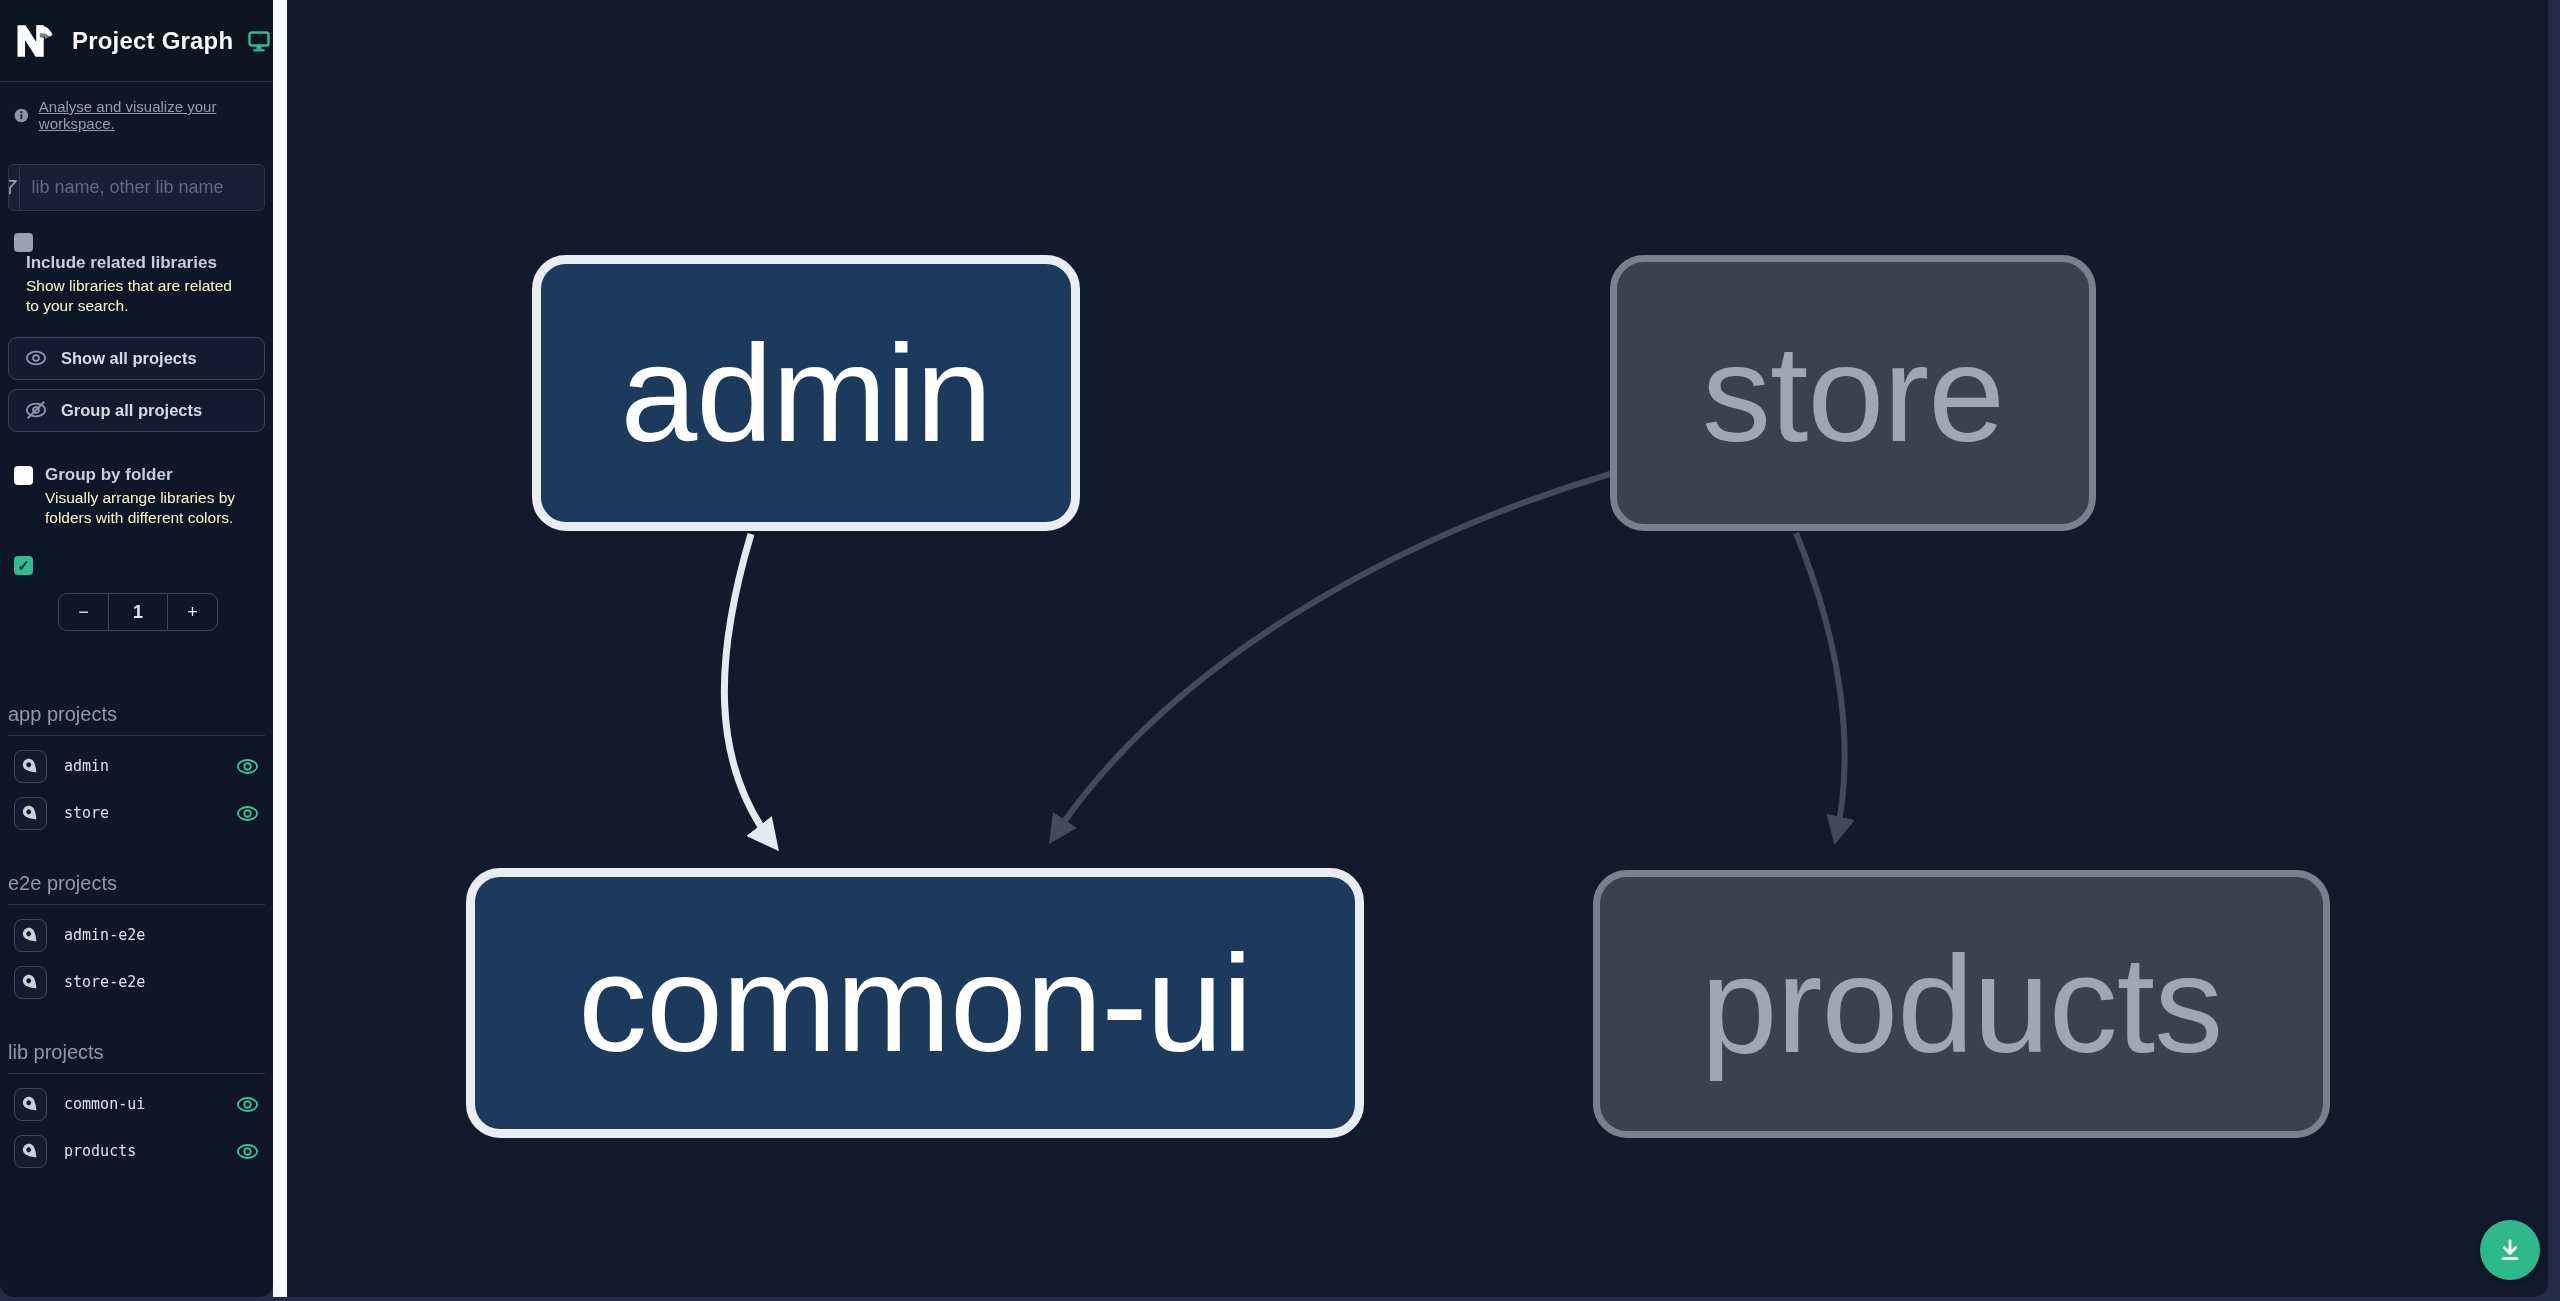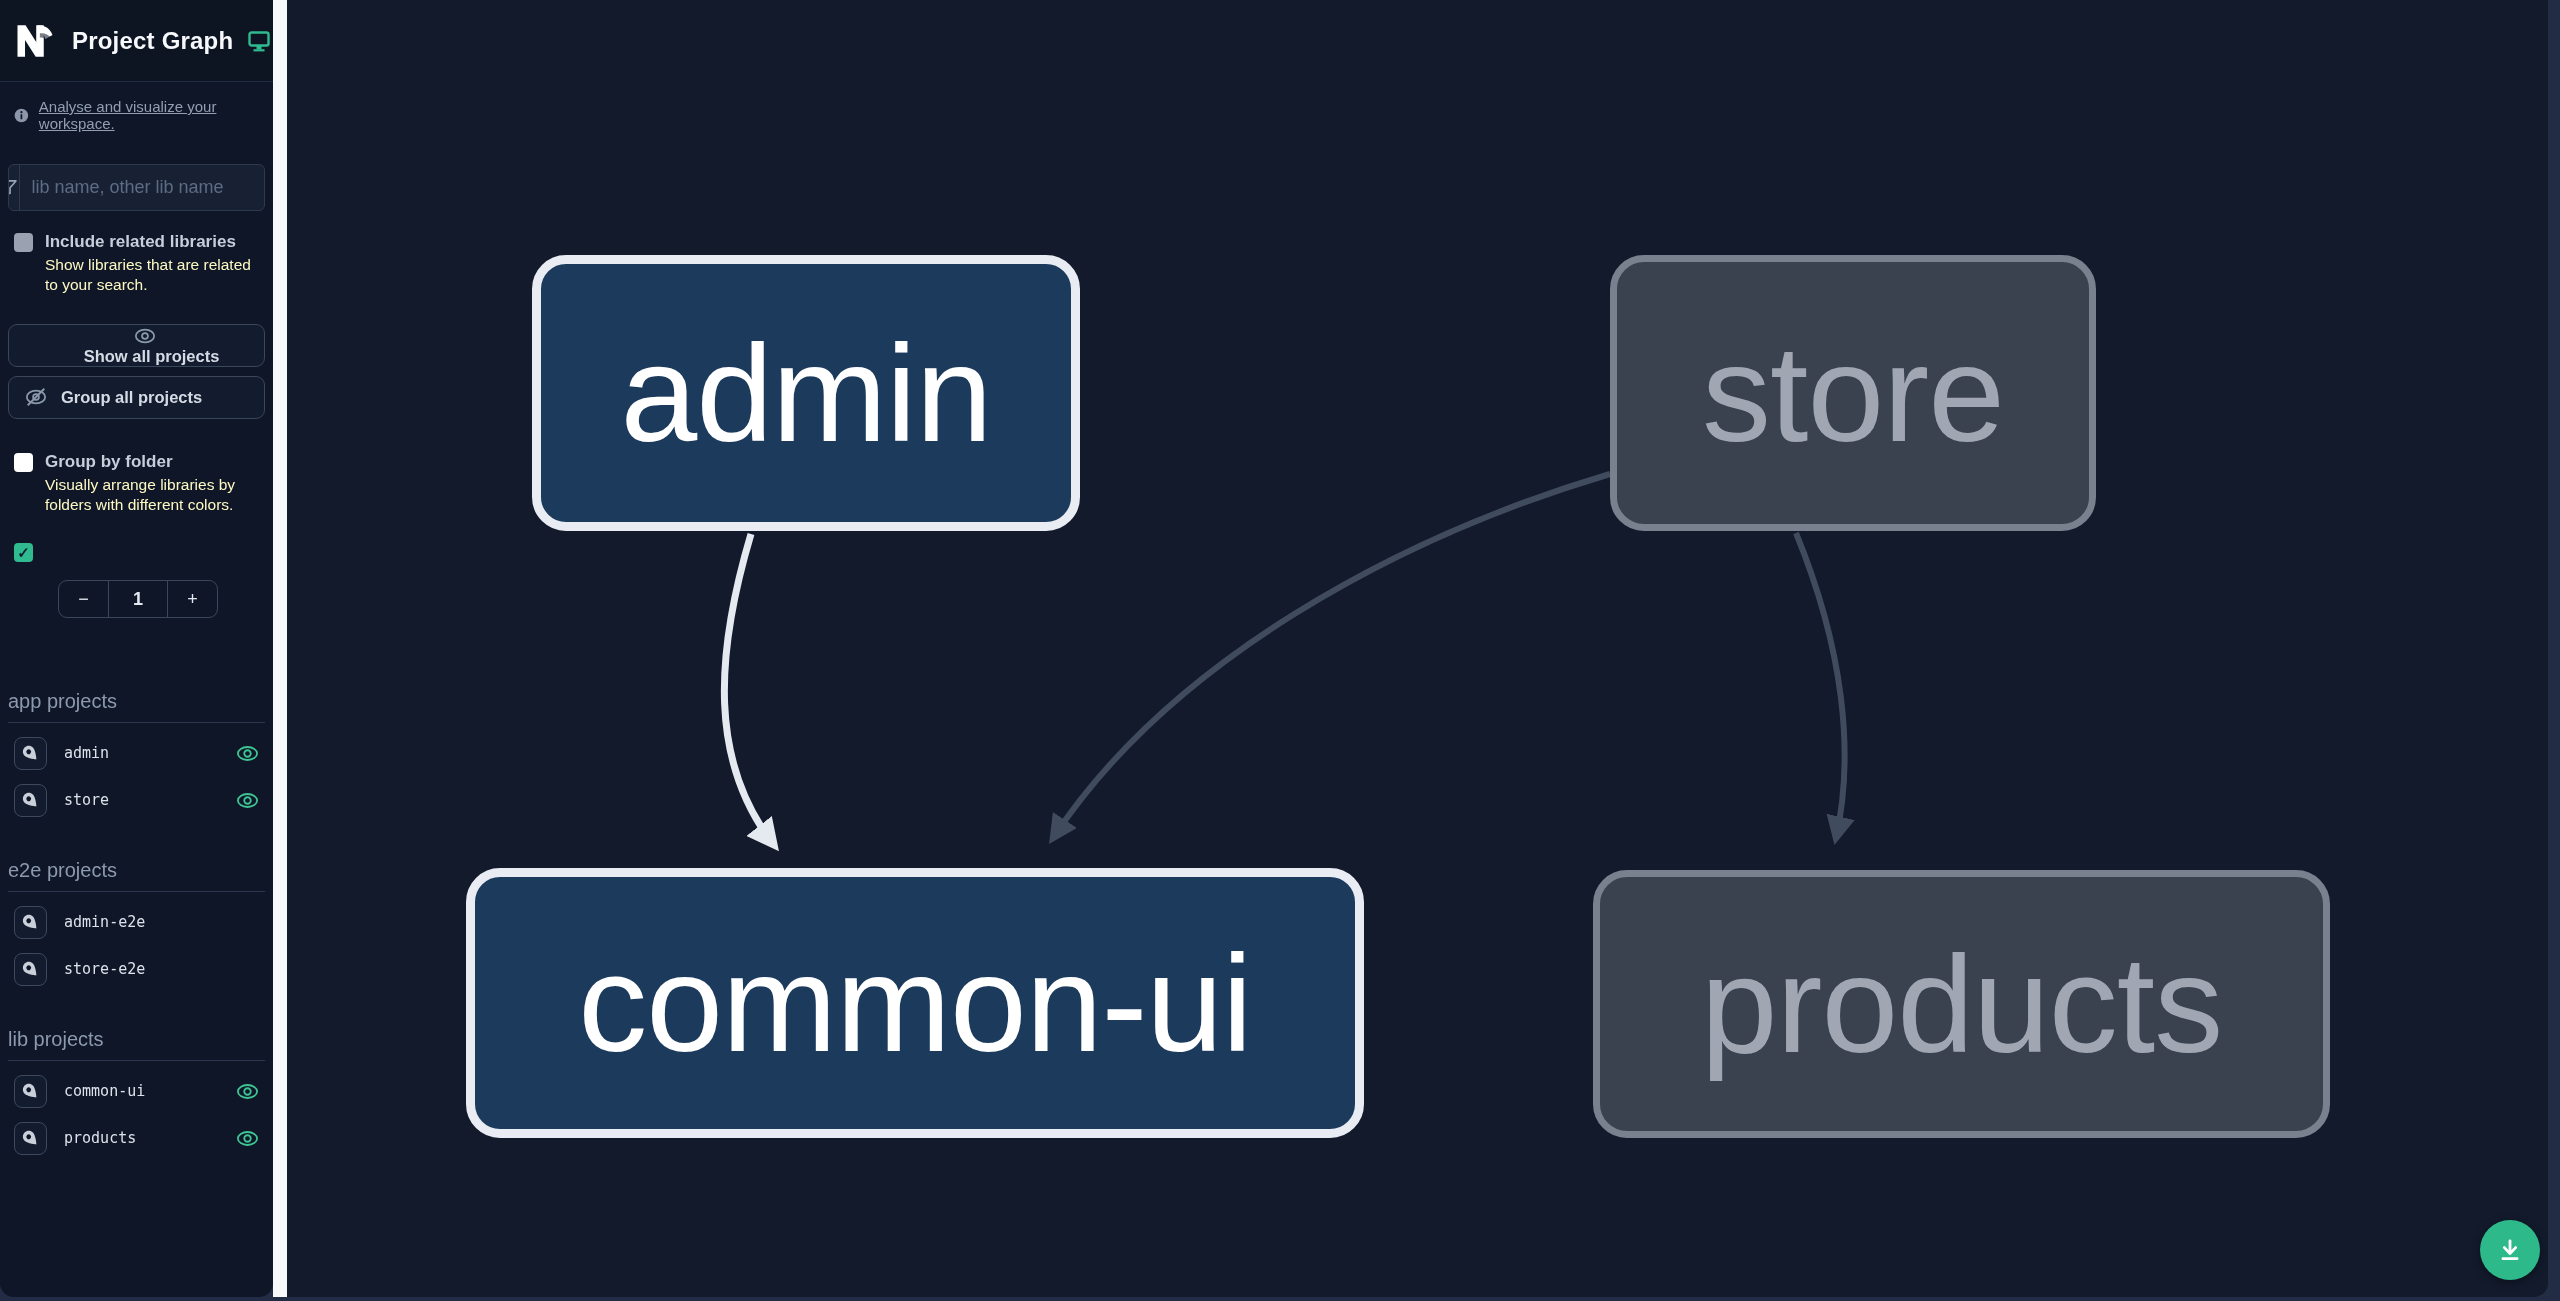--- a/index.html
+++ b/index.html
@@ -26,21 +26,21 @@
   .checkbox { width:19px; height:19px; border-radius:4px; flex:none; margin-top:2px; display:flex; align-items:center; justify-content:center; font-size:15px; font-weight:bold; color:#10202f; }
   .cb-gray { background:#9aa2b1; }
   .cb-white { background:#ffffff; }
   .cb-teal { background:#2fba8f; }
   .check-texts { margin-left:12px; }
   .check-label { color:#c6cedb; font-size:17px; font-weight:bold; line-height:1.25; }
   .check-desc { color:#fef9c3; font-size:15.5px; line-height:1.3; margin-top:3px; max-width:212px; }
 
   .sb-btn { display:flex; align-items:center; margin:0 8px; width:257px; height:43px; background:#131c2e; border:1px solid #3a4659; border-radius:9px; padding-left:16px; cursor:pointer; }
   .sb-btn span { color:#d5dbe5; font-size:16.5px; font-weight:bold; margin-left:14px; }
-  .btn-show { margin-top:28px;flex-direction:column; }
+  .btn-show { margin-top:20px; }
   .btn-hide { margin-top:9px; }
 
   .stepper { display:flex; margin:18px 0 0 58px; width:160px; height:38px; border:1px solid #3a4659; border-radius:9px; overflow:hidden; }
   .stepper > div { display:flex; align-items:center; justify-content:center; color:#e4e9f1; font-size:18px; }
   .step-minus { width:49px; cursor:pointer; }
   .step-value { width:60px; border-left:1px solid #3a4659; border-right:1px solid #3a4659; font-weight:bold; }
   .step-plus { width:49px; cursor:pointer; }
 
   .section-title { margin:0 8px; padding-bottom:9px; border-bottom:1px solid #2a3650; color:#8c99ae; font-size:20px; }
   .st-app { margin-top:72px; }
@@ -102,21 +102,21 @@
 
     <div class="search-box">
       <div class="search-icon-cell">
         <svg width="21" height="21" viewBox="0 0 24 24">
           <path d="M3.5 4.5h17l-6.7 7.8v6.2l-3.6 1.6v-7.8L3.5 4.5z" fill="none" stroke="#97a3b6" stroke-width="1.9" stroke-linejoin="round"></path>
         </svg>
       </div>
       <input type="text" placeholder="lib name, other lib name" style="">
     </div>
 
-    <div class="check-row" style="margin-top:20px;">
+    <div class="check-row" style="margin-top:20px;flex-direction:column;">
       <div class="checkbox cb-gray"></div>
       <div class="check-texts">
         <div class="check-label">Include related libraries</div>
         <div class="check-desc">Show libraries that are related to your search.</div>
       </div>
     </div>
 
     <div class="sb-btn btn-show">
       <svg width="22" height="22" viewBox="0 0 24 24">
         <ellipse cx="12" cy="12" rx="10" ry="7" fill="none" stroke="#8b98ad" stroke-width="1.9"></ellipse>

